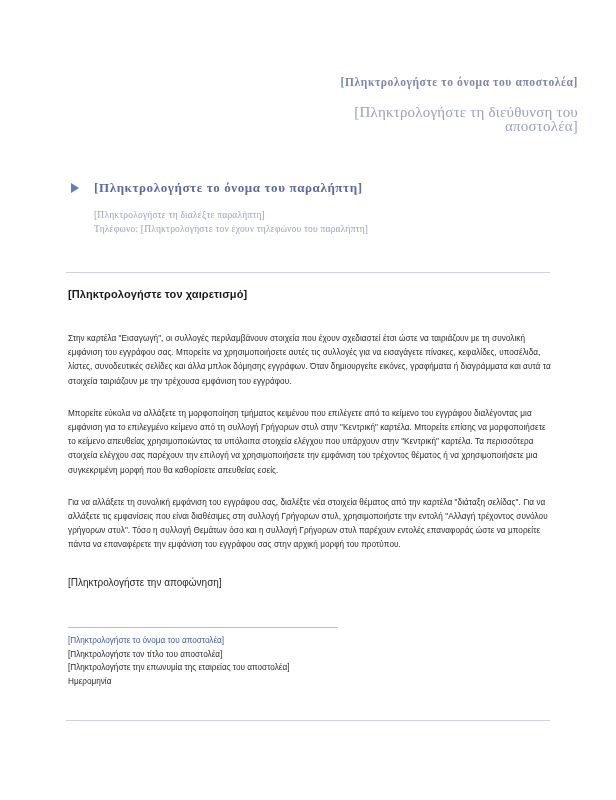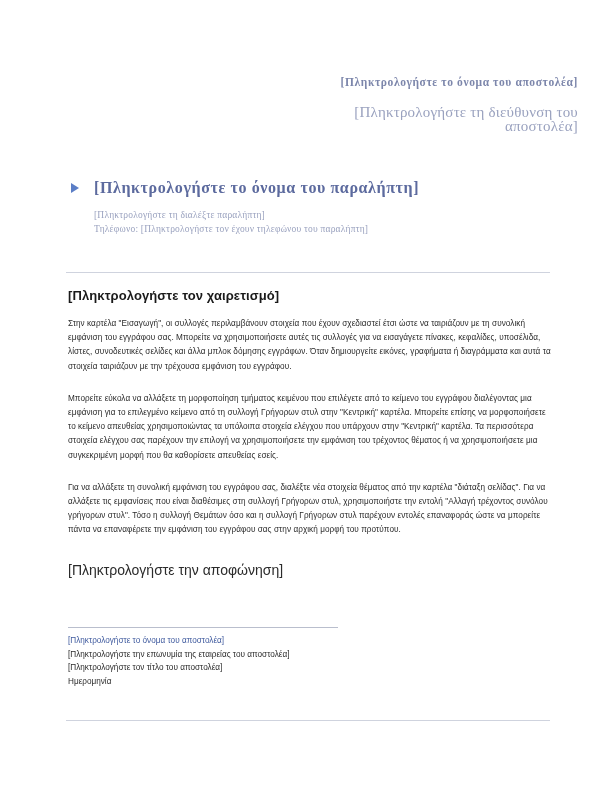--- a/index.html
+++ b/index.html
@@ -65,21 +65,21 @@
     width: 14px;
     height: 14px;
     flex: 0 0 14px;
     margin-top: 1px;
     margin-right: 12px;
   }
   .tri-icon svg { display: block; }
   .recipient-name {
     font-family: "Liberation Serif", serif;
     font-weight: bold;
-    font-size: 16px;
+    font-size: 13px;
     letter-spacing: 0.6px;
     line-height: 15px;
     color: #5c6a9e;
     text-align: right;
   }
   .recipient-contact {
     margin-top: 14px;
     margin-left: 26px;
     width: 300px;
     font-family: "Liberation Serif", serif;
@@ -102,37 +102,37 @@
   
   .body-block {
     position: absolute;
     top: 288px;
     left: 68px;
     width: 484px;
   }
   .salutation {
     font-family: "Liberation Sans", sans-serif;
     font-weight: bold;
-    font-size: 13px;
+    font-size: 11px;
     color: #1a1a1a;
     letter-spacing: 0.1px;
-    margin-bottom: 14px;
+    margin-bottom: 32px;
   }
   .para {
     font-family: "Liberation Sans", sans-serif;
     font-size: 8.2px;
     line-height: 14.2px;
     color: #2b2b2b;
     text-align: left;
     margin-bottom: 18px;
     letter-spacing: 0.05px;
   }
   .closing {
     font-family: "Liberation Sans", sans-serif;
-    font-size: 14px;
+    font-size: 10px;
     color: #2b2b2b;
     margin-top: 24px;
   }
 
   
   .sig-rule {
     position: absolute;
     top: 627px;
     left: 68px;
     width: 270px;
@@ -187,20 +187,20 @@
     <p class="para">Μπορείτε εύκολα να αλλάξετε τη μορφοποίηση τμήματος κειμένου που επιλέγετε από το κείμενο του εγγράφου διαλέγοντας μια εμφάνιση για το επιλεγμένο κείμενο από τη συλλογή Γρήγορων στυλ στην "Κεντρική" καρτέλα. Μπορείτε επίσης να μορφοποιήσετε το κείμενο απευθείας χρησιμοποιώντας τα υπόλοιπα στοιχεία ελέγχου που υπάρχουν στην "Κεντρική" καρτέλα. Τα περισσότερα στοιχεία ελέγχου σας παρέχουν την επιλογή να χρησιμοποιήσετε την εμφάνιση του τρέχοντος θέματος ή να χρησιμοποιήσετε μια συγκεκριμένη μορφή που θα καθορίσετε απευθείας εσείς.</p>
 
     <p class="para">Για να αλλάξετε τη συνολική εμφάνιση του εγγράφου σας, διαλέξτε νέα στοιχεία θέματος από την καρτέλα "διάταξη σελίδας". Για να αλλάξετε τις εμφανίσεις που είναι διαθέσιμες στη συλλογή Γρήγορων στυλ, χρησιμοποιήστε την εντολή "Αλλαγή τρέχοντος συνόλου γρήγορων στυλ". Τόσο η συλλογή Θεμάτων όσο και η συλλογή Γρήγορων στυλ παρέχουν εντολές επαναφοράς ώστε να μπορείτε πάντα να επαναφέρετε την εμφάνιση του εγγράφου σας στην αρχική μορφή του προτύπου.</p>
 
     <div class="closing">[Πληκτρολογήστε την αποφώνηση]</div>
   </div>
 
   <div class="sig-rule"></div>
   <div class="signature">
     <div class="sig-line blue">[Πληκτρολογήστε το όνομα του αποστολέα]</div>
+    <div class="sig-line">[Πληκτρολογήστε τον τίτλο του αποστολέα]</div>
     <div class="sig-line">[Πληκτρολογήστε την επωνυμία της εταιρείας του αποστολέα]</div>
-    <div class="sig-line">[Πληκτρολογήστε τον τίτλο του αποστολέα]</div>
     <div class="sig-line">Ημερομηνία</div>
   </div>
 
   <div class="rule rule-bottom"></div>
 
 </div>
 
 </body></html>

